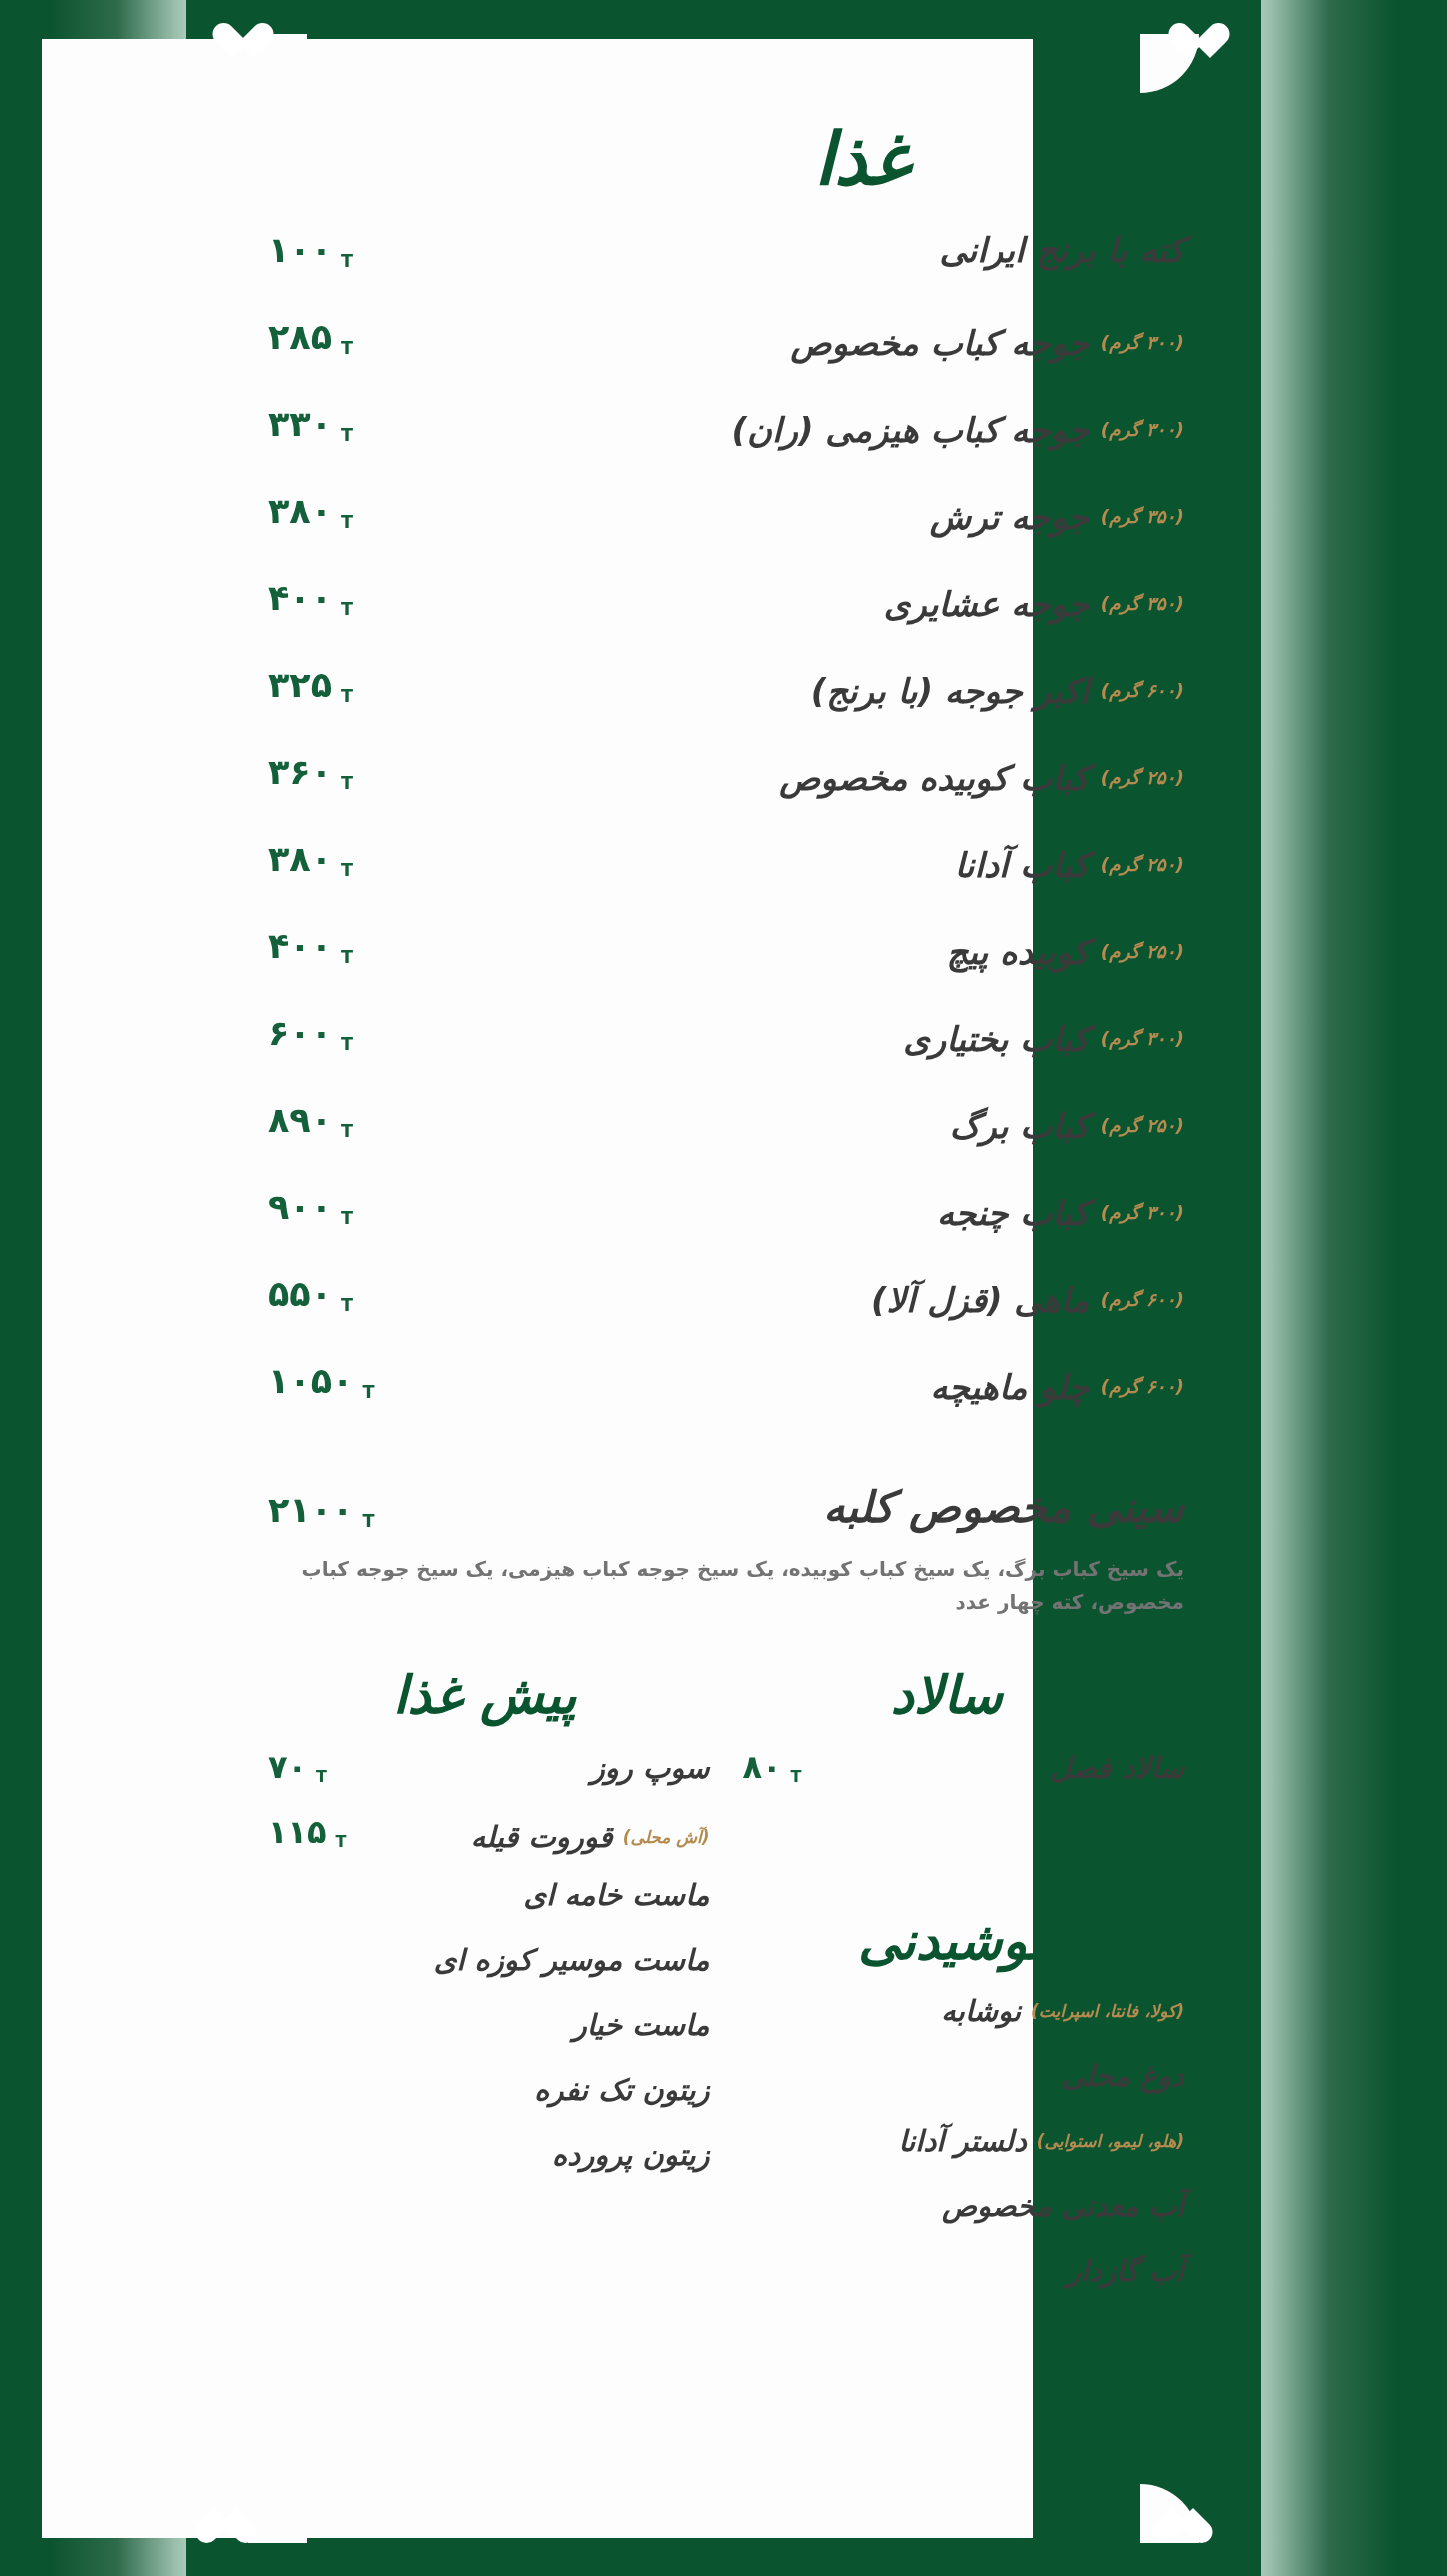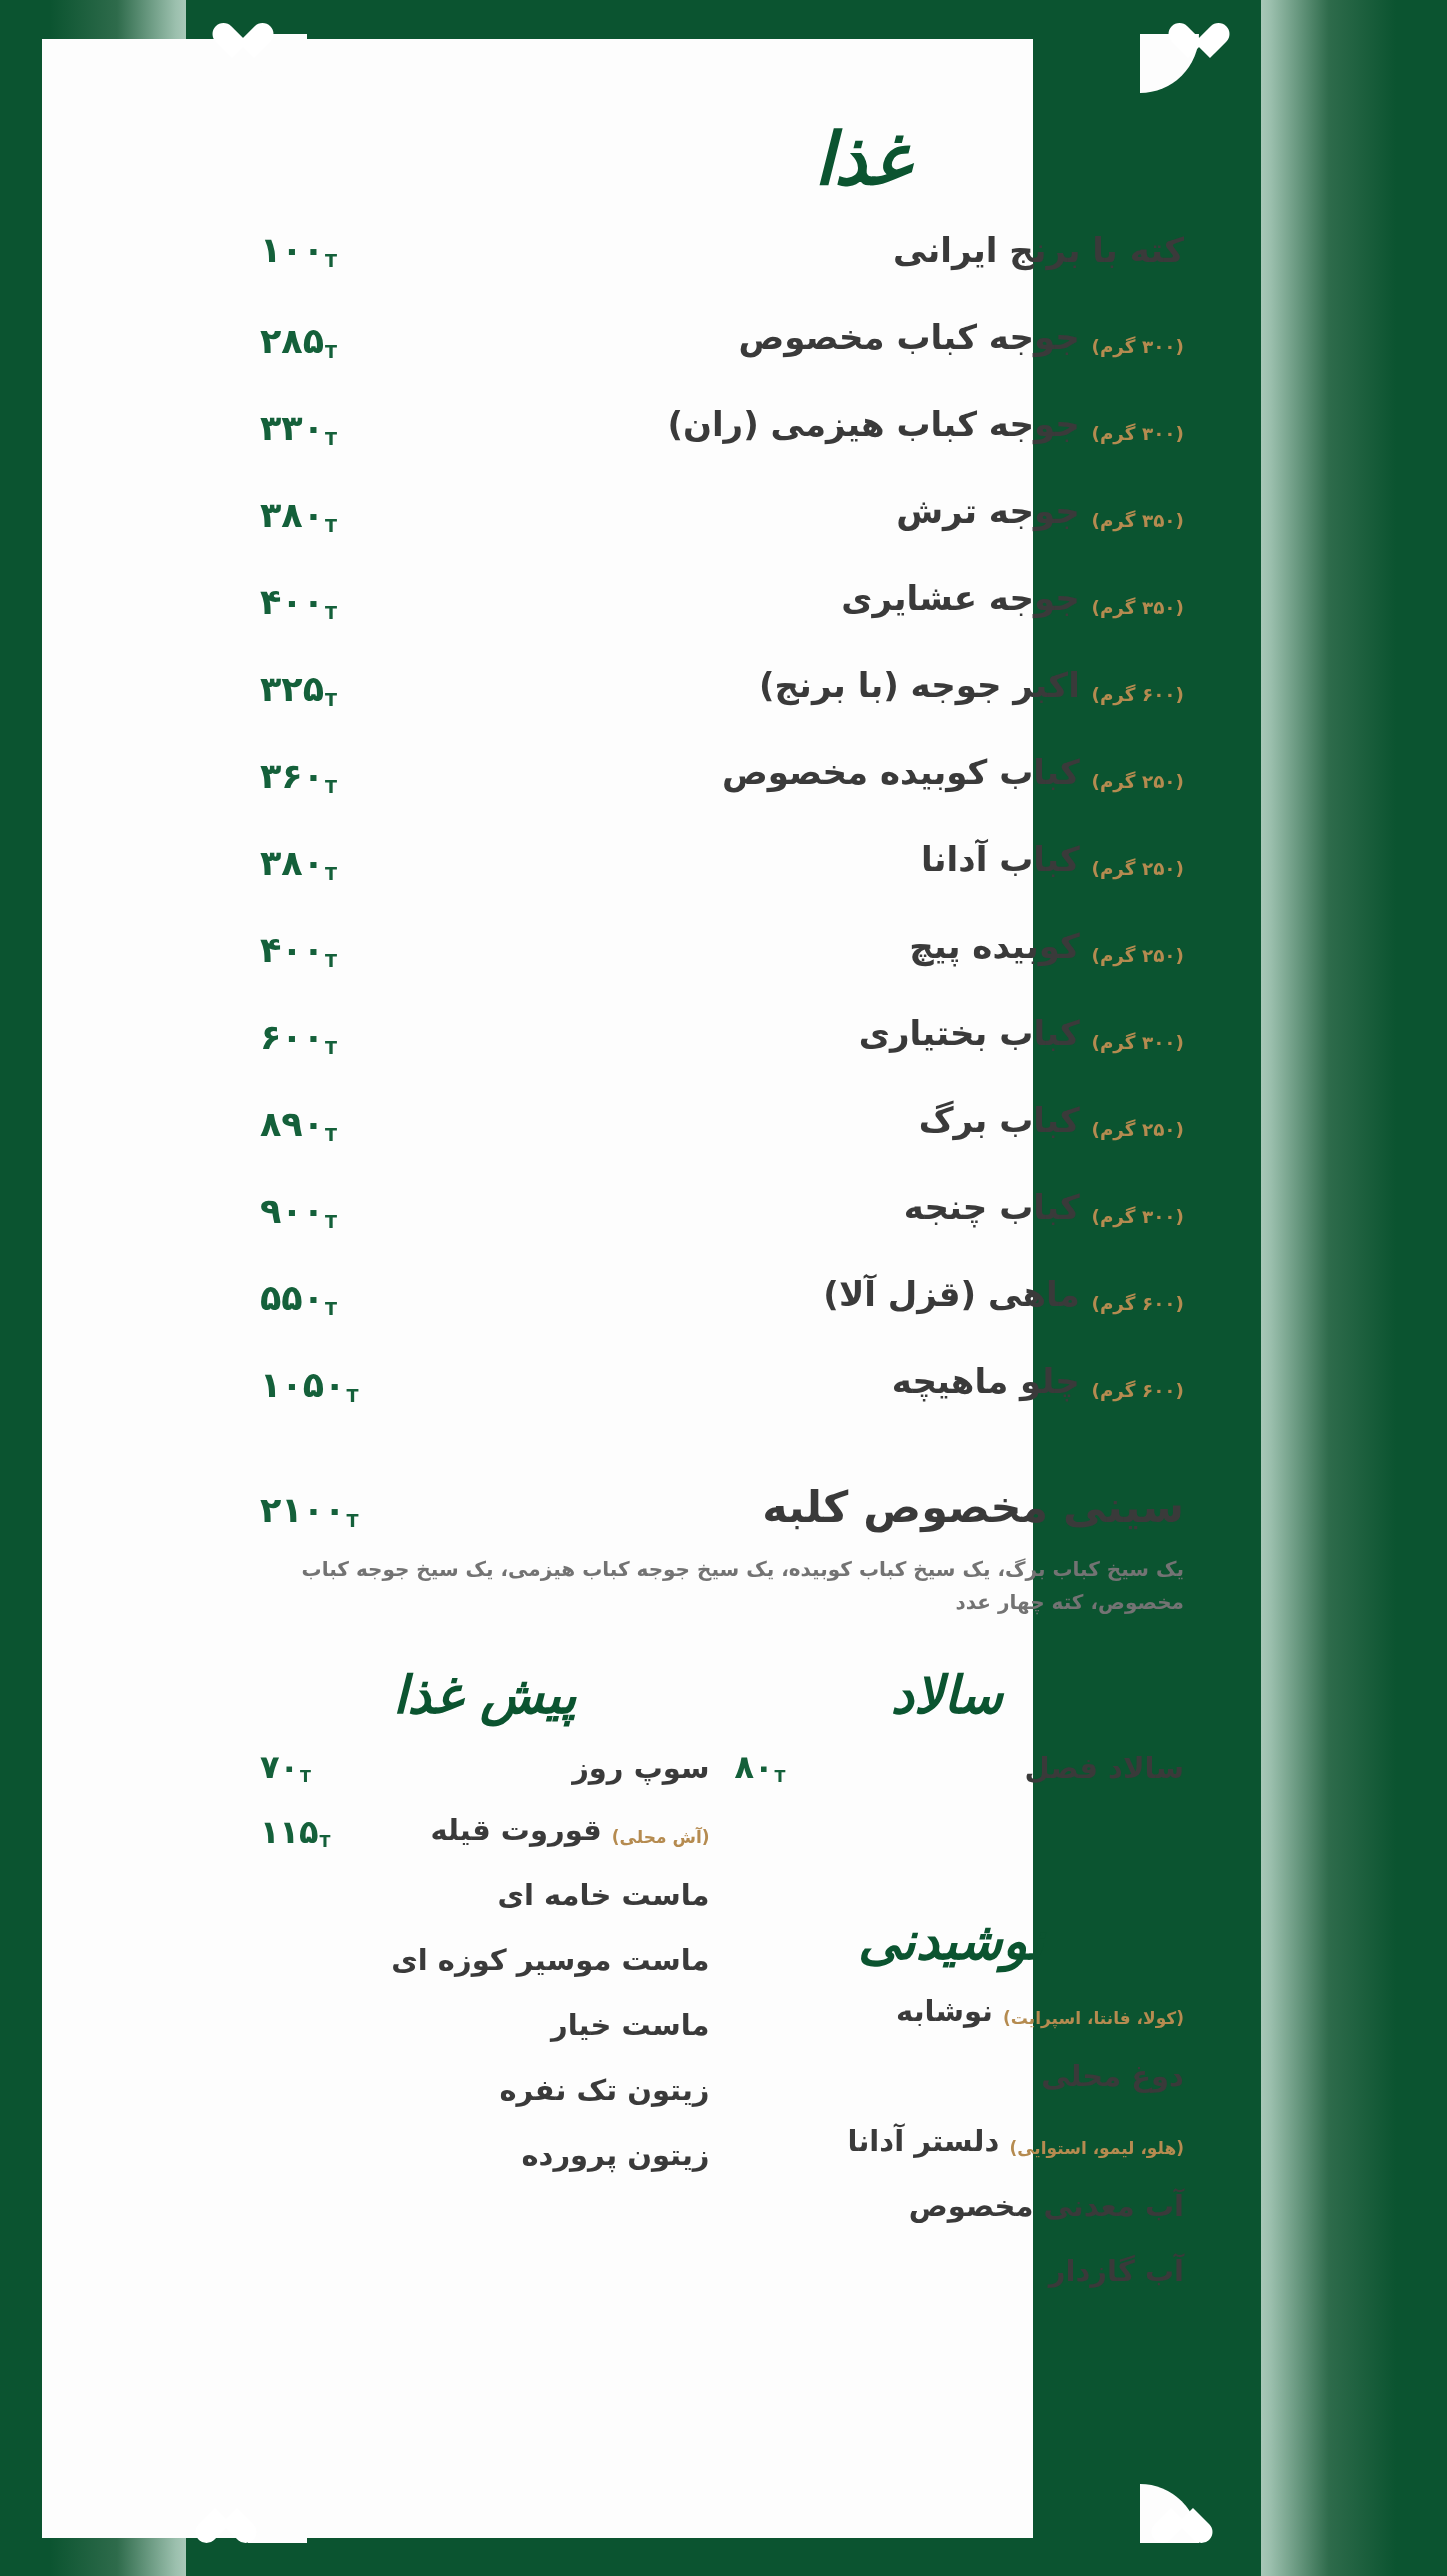--- a/index.html
+++ b/index.html
@@ -108,46 +108,48 @@
 
   .row {
     display:flex;
     align-items:baseline;
     justify-content:space-between;
     height:87px;
   }
 
   .row-name {
     display:flex;
-    align-items:flex-end;
+    align-items:center;
     gap:11.7px;
     flex-direction:row-reverse;
     justify-content:flex-start;
+    font-style:italic;
   }
   .dish {
     font-size:34px;
     font-weight:bold;
     color:#3a3a3a;
     white-space:nowrap;
     direction:rtl;
   }
   .weight {
     font-size:18.4px;
     font-weight:bold;
     color:#b58b50;
     white-space:nowrap;
     direction:rtl;
   }
 
   .price-wrap {
     display:flex;
     align-items:baseline;
-    gap:1px;
+    gap:9px;
     direction:ltr;
     min-width:126px;
+    margin-left:8px;
   }
   .price {
     font-size:35px;
     font-weight:bold;
     color:#14603a;
     letter-spacing:0px;
   }
   .currency {
     font-size:17.6px;
     font-weight:bold;

